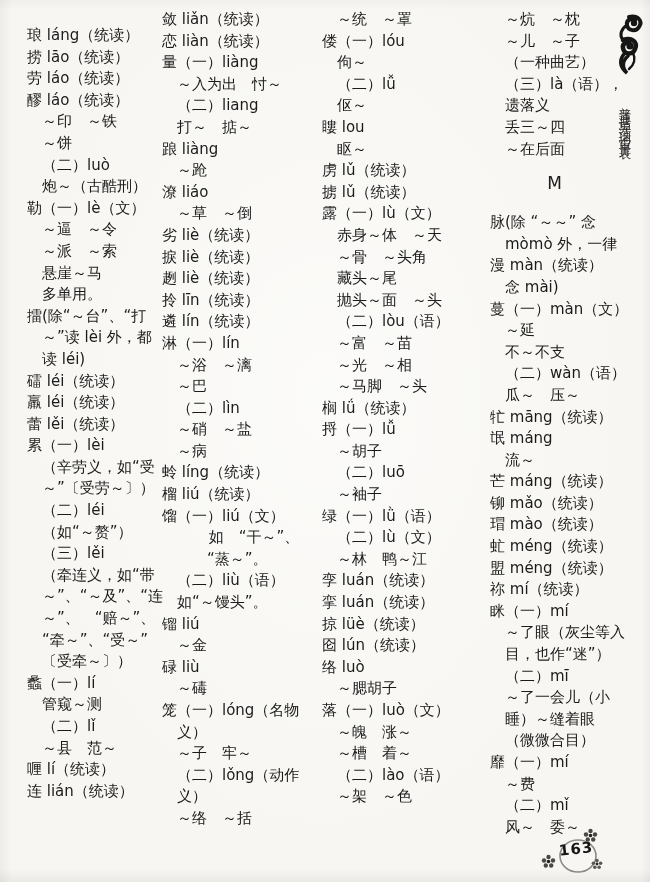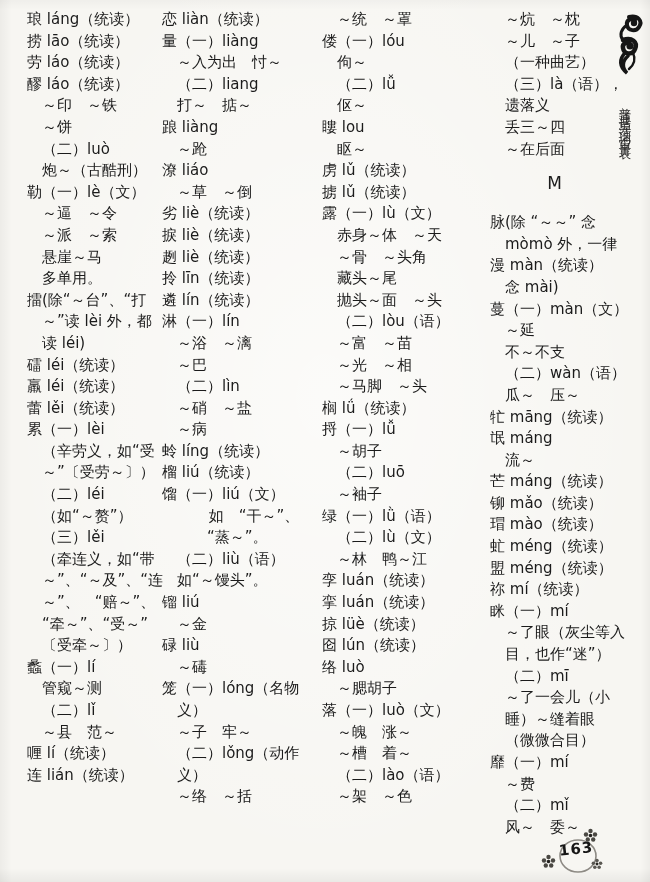--- a/index.html
+++ b/index.html
@@ -14,21 +14,21 @@
       linear-gradient(0deg, rgba(0,0,0,.05) 0, rgba(0,0,0,0) 14px),
       linear-gradient(180deg, rgba(0,0,0,.03) 0, rgba(0,0,0,0) 10px);
     overflow:hidden;
     font-family:"DejaVu Sans","Liberation Sans",sans-serif;
     color:#1b1b1b;
   }
   .col{
     position:absolute;top:9px;
     font-size:15px;line-height:21.6px;
   }
-  .col-0{left:27px;}
+  .col-0{left:27px;margin-top:16px;}
   .col-1{left:162px;}
   .col-2{left:322px;}
   .col-3{left:490px;}
   .line{white-space:pre;height:21.6px;}
   .i1{padding-left:15px;}
   .i2{padding-left:30px;text-align:right;}
   .i3{padding-left:45px;}
   .blank{height:13px;}
   .section{
     height:26px;padding-left:0;text-align:center;width:130px;
@@ -89,20 +89,21 @@
       <div class="line i1">“牵～”、“受～”</div>
       <div class="line i1">〔受牵～〕）</div>
       <div class="line i0">蠡（一）lí</div>
       <div class="line i1">管窥～测</div>
       <div class="line i1">（二）lǐ</div>
       <div class="line i1">～县　范～</div>
       <div class="line i0">喱 lí（统读）</div>
       <div class="line i0">连 lián（统读）</div>
     </div>
   <div class="col col-1">
+      <div class="line i0">敛 liǎn（统读）</div>
       <div class="line i0">恋 liàn（统读）</div>
       <div class="line i0">量（一）liàng</div>
       <div class="line i1">～入为出　忖～</div>
       <div class="line i1">（二）liang</div>
       <div class="line i1">打～　掂～</div>
       <div class="line i0">踉 liàng</div>
       <div class="line i1">～跄</div>
       <div class="line i0">潦 liáo</div>
       <div class="line i1">～草　～倒</div>
       <div class="line i0">劣 liè（统读）</div>

